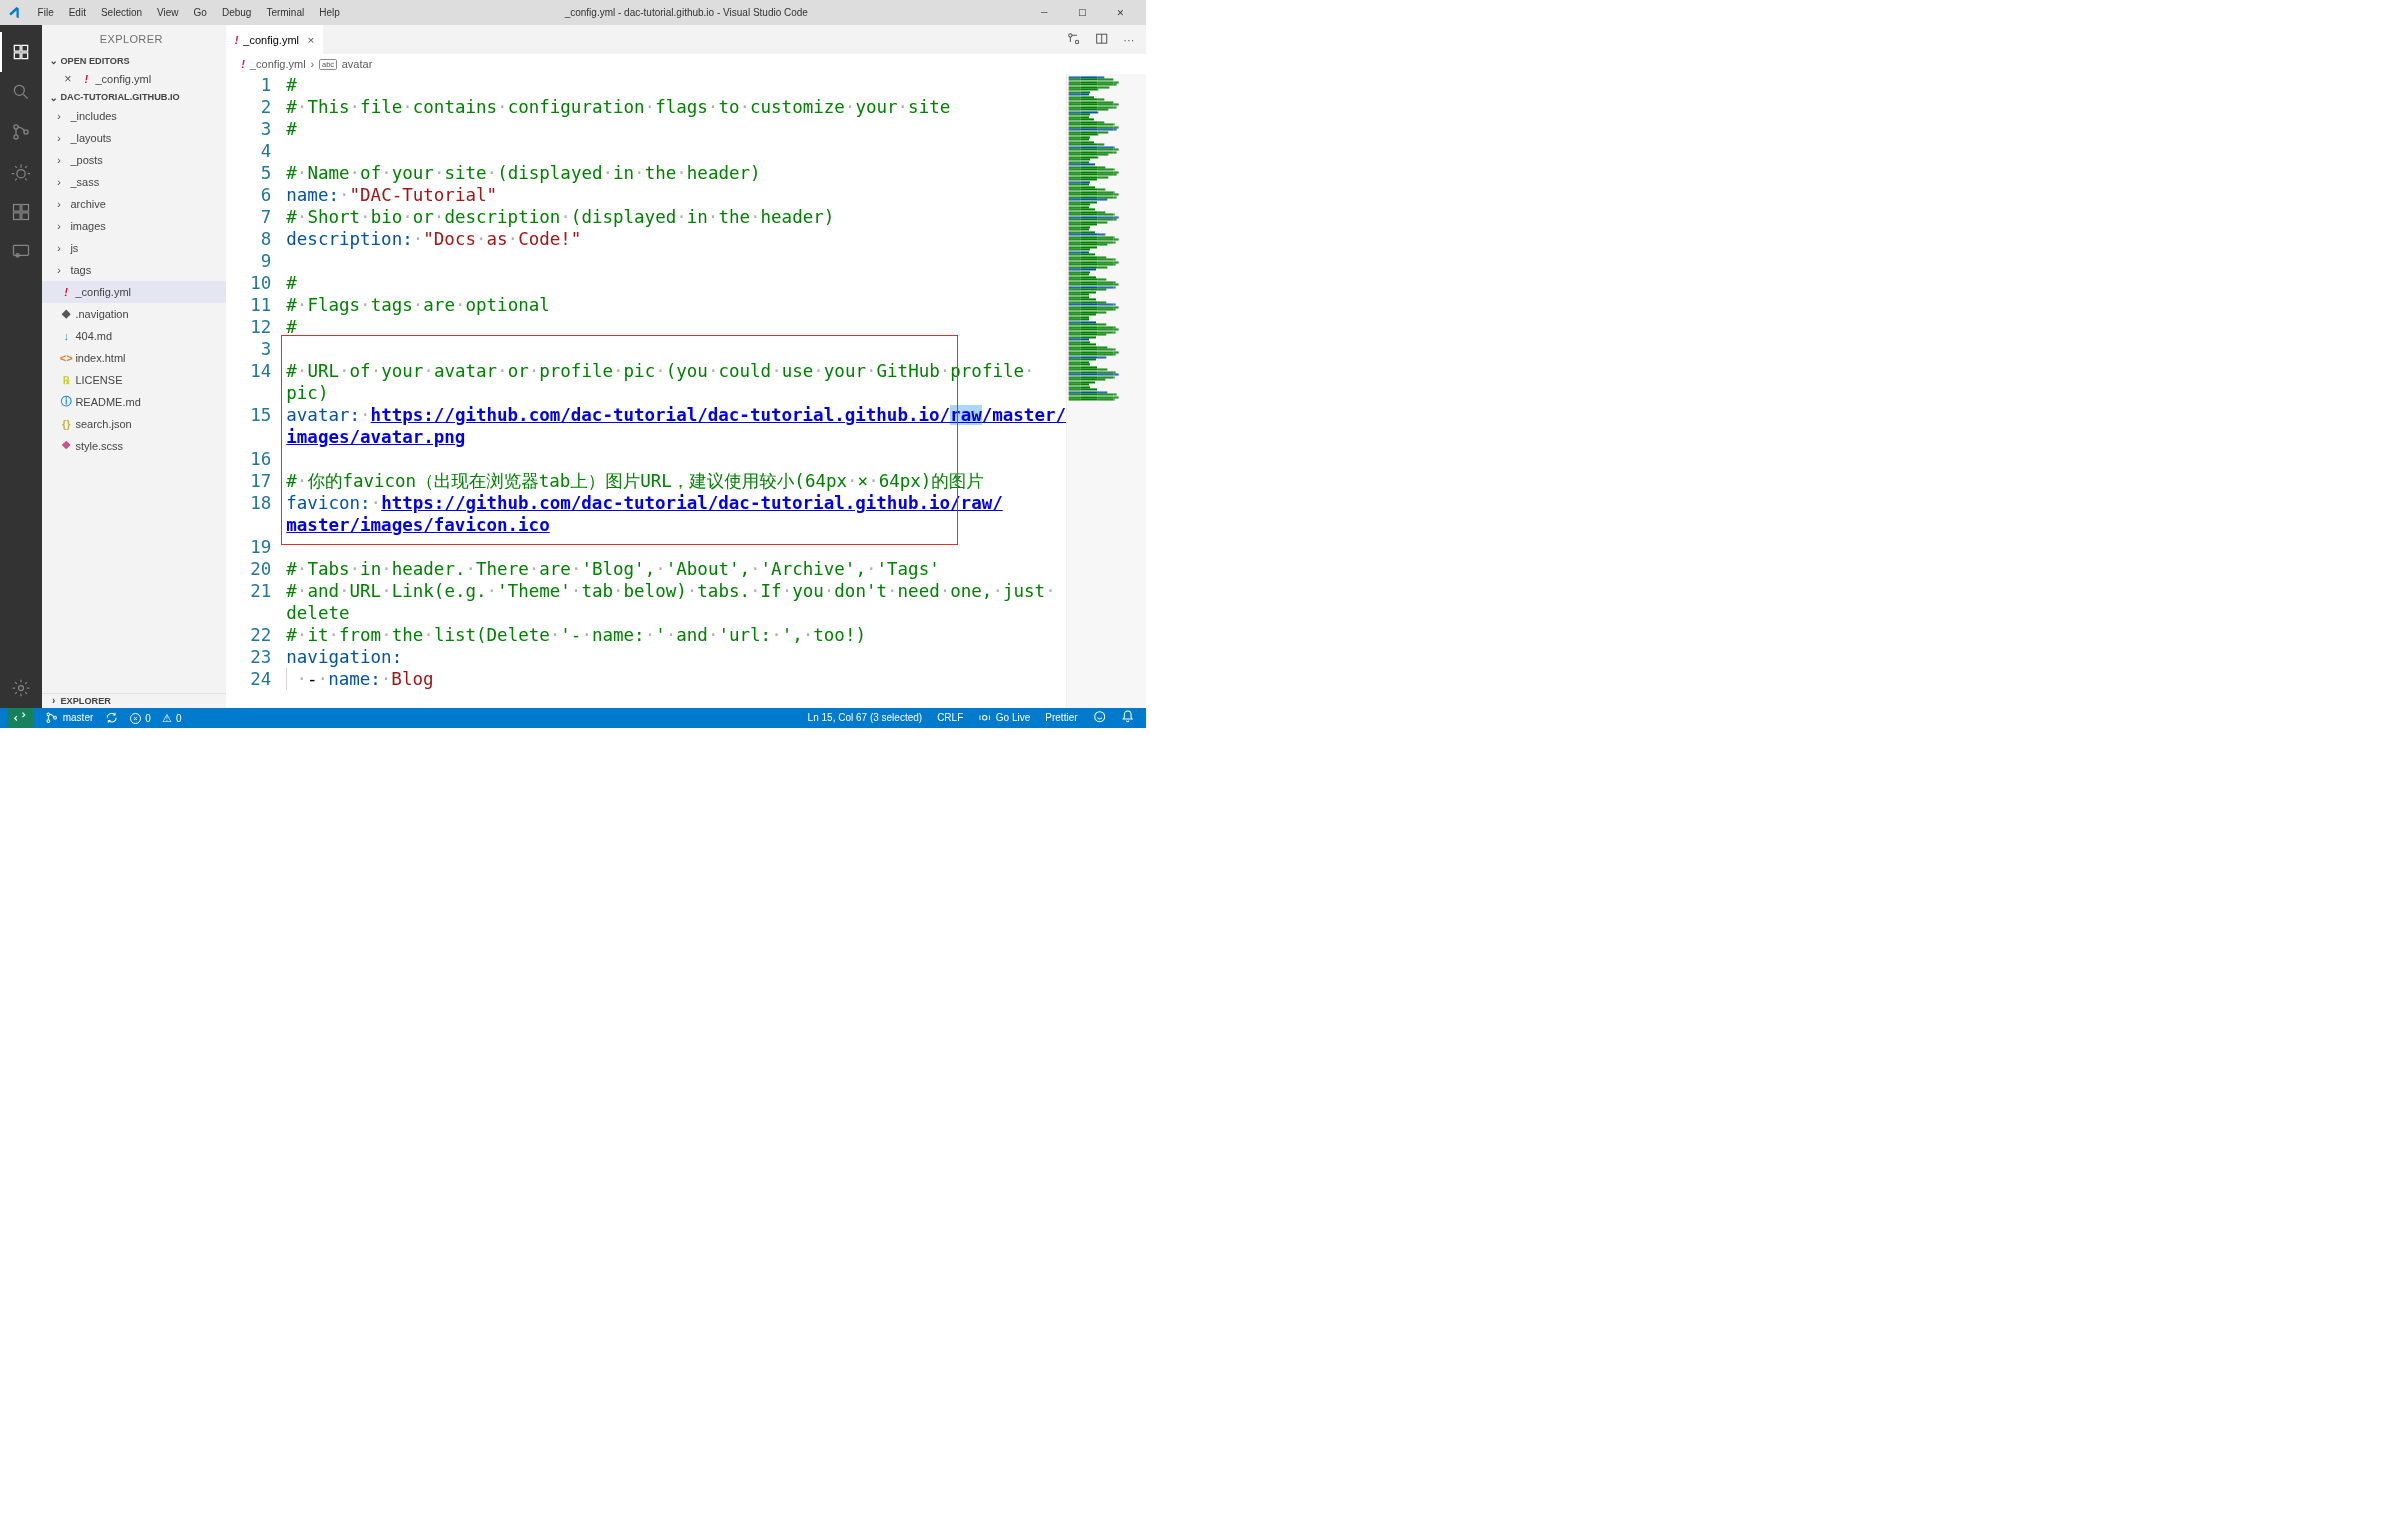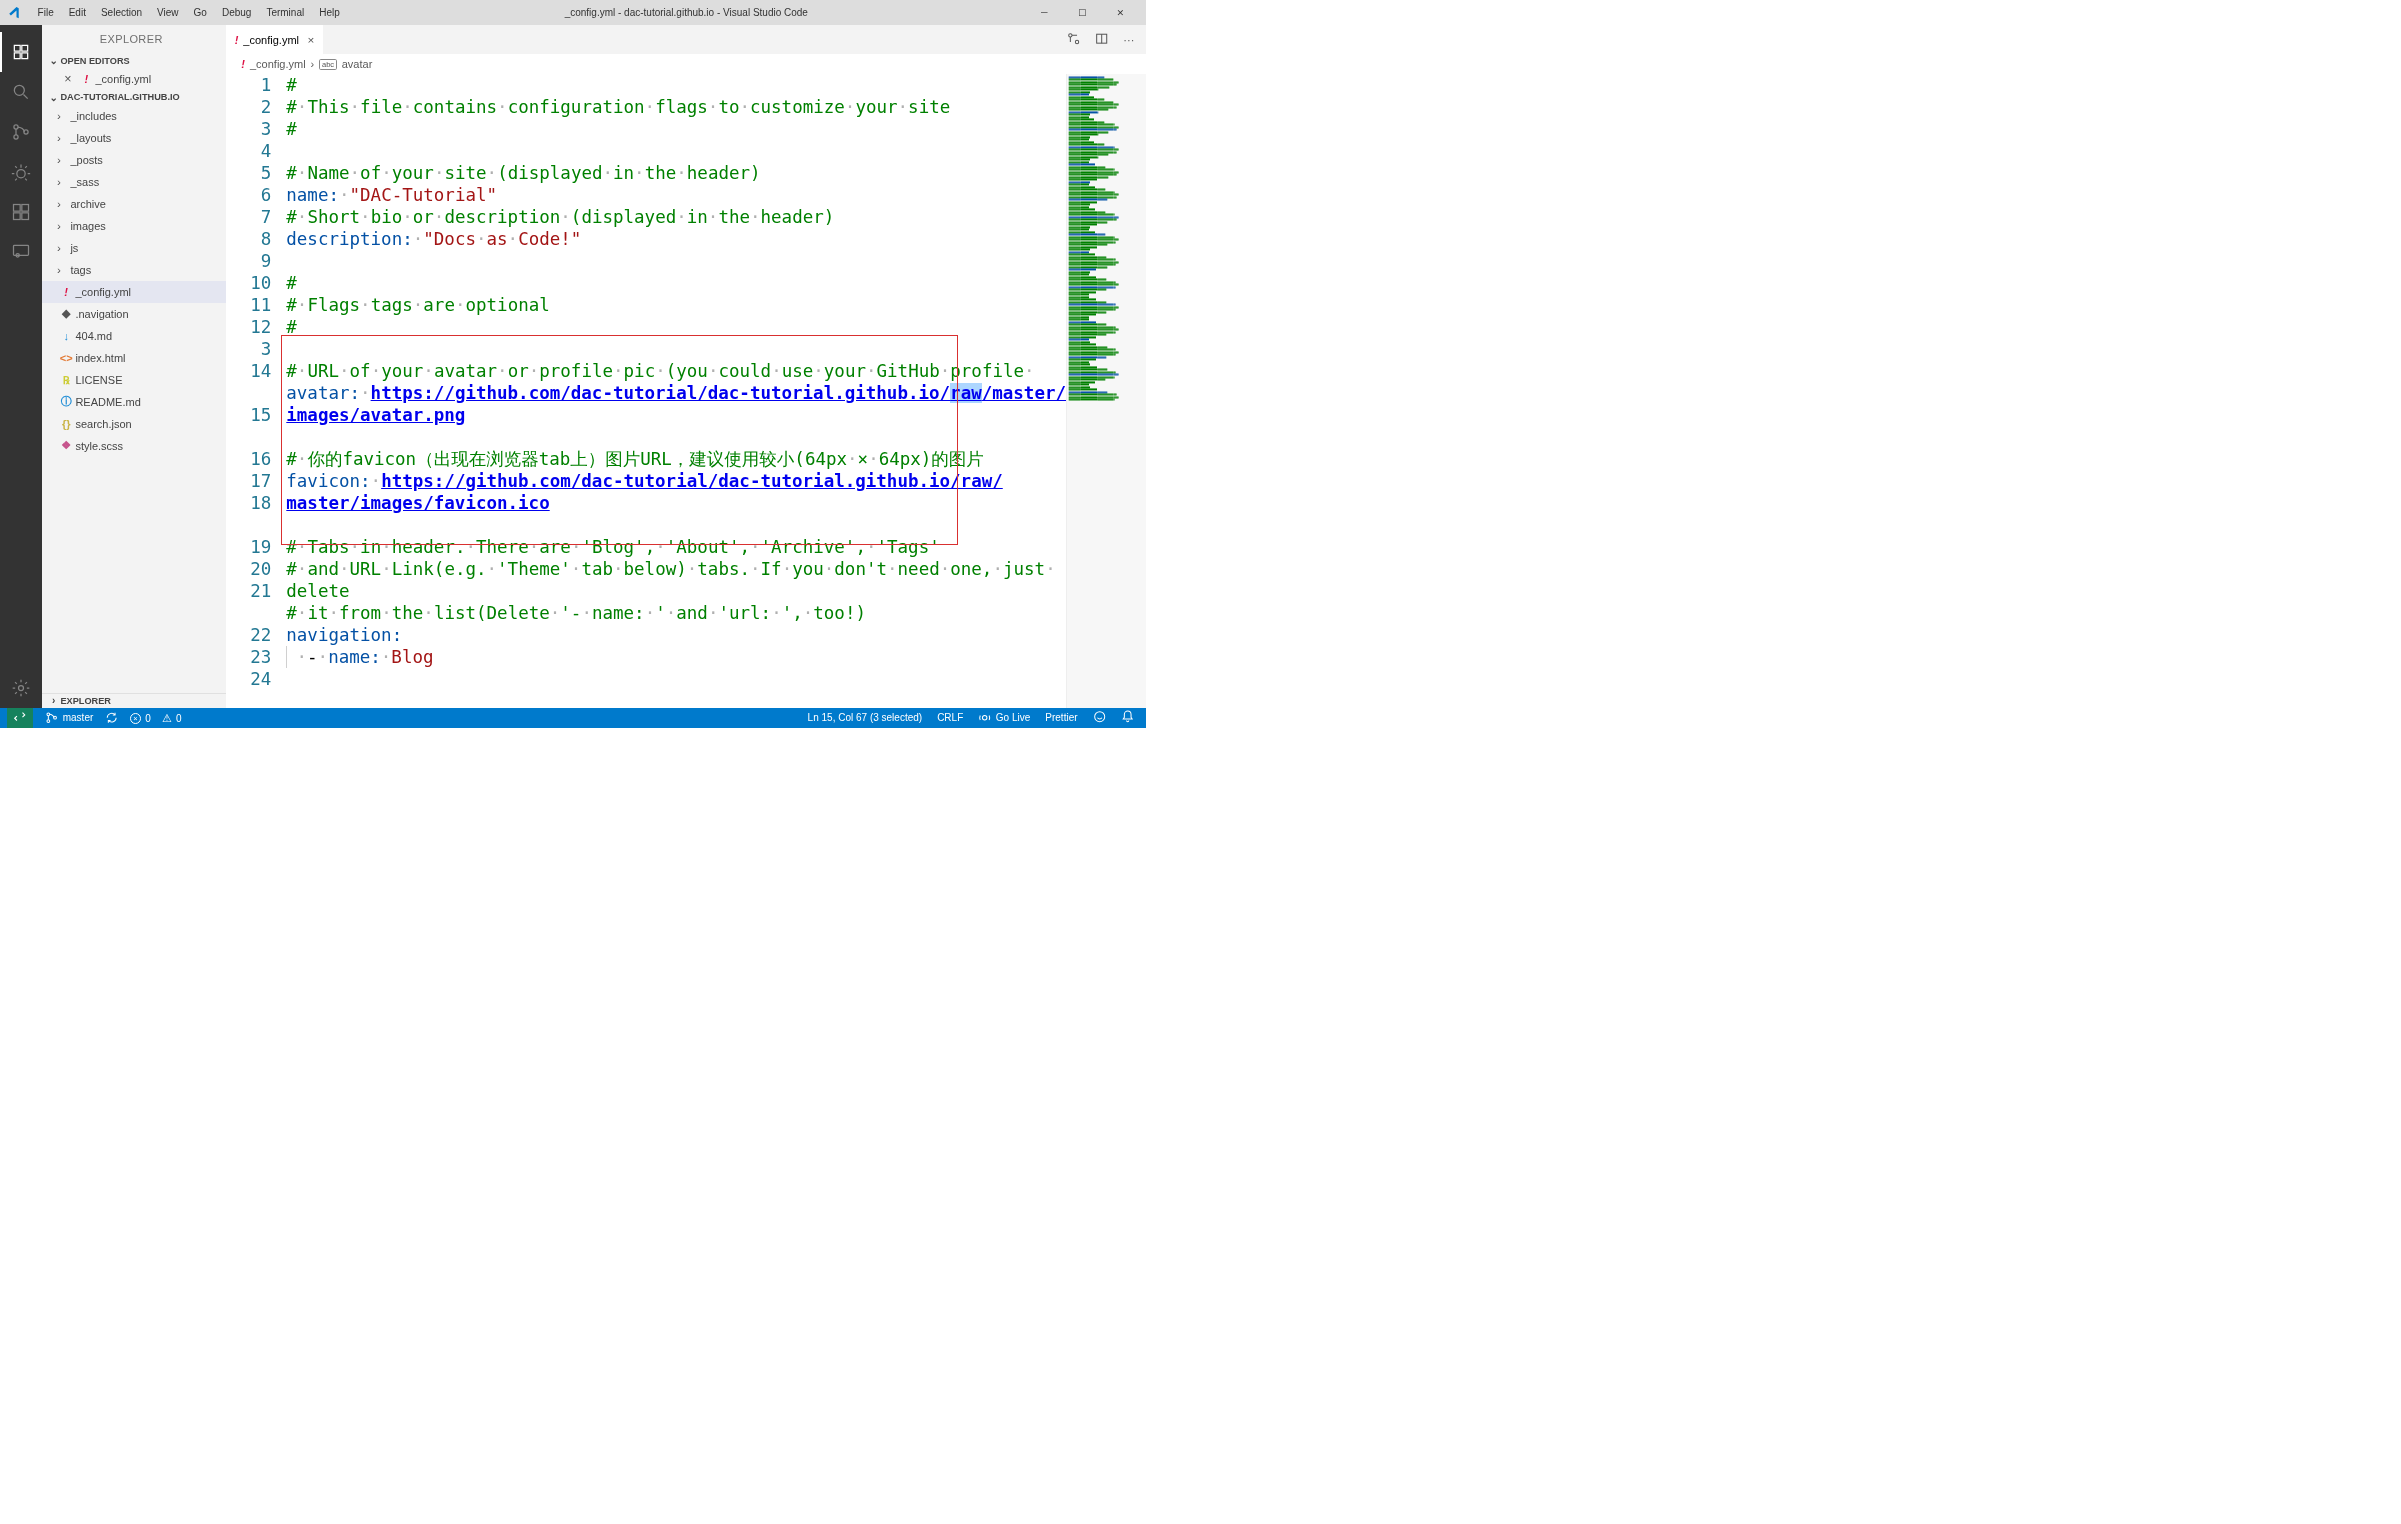--- a/index.html
+++ b/index.html
@@ -305,20 +305,21 @@
           <div class="line"><span class="cm-comment">#</span><span class="cm-ws">·</span><span class="cm-comment">Name</span><span class="cm-ws">·</span><span class="cm-comment">of</span><span class="cm-ws">·</span><span class="cm-comment">your</span><span class="cm-ws">·</span><span class="cm-comment">site</span><span class="cm-ws">·</span><span class="cm-comment">(displayed</span><span class="cm-ws">·</span><span class="cm-comment">in</span><span class="cm-ws">·</span><span class="cm-comment">the</span><span class="cm-ws">·</span><span class="cm-comment">header)</span></div>
           <div class="line"><span class="cm-key">name:</span><span class="cm-ws">·</span><span class="cm-str">"DAC-Tutorial"</span></div>
           <div class="line"><span class="cm-comment">#</span><span class="cm-ws">·</span><span class="cm-comment">Short</span><span class="cm-ws">·</span><span class="cm-comment">bio</span><span class="cm-ws">·</span><span class="cm-comment">or</span><span class="cm-ws">·</span><span class="cm-comment">description</span><span class="cm-ws">·</span><span class="cm-comment">(displayed</span><span class="cm-ws">·</span><span class="cm-comment">in</span><span class="cm-ws">·</span><span class="cm-comment">the</span><span class="cm-ws">·</span><span class="cm-comment">header)</span></div>
           <div class="line"><span class="cm-key">description:</span><span class="cm-ws">·</span><span class="cm-str">"Docs</span><span class="cm-ws">·</span><span class="cm-str">as</span><span class="cm-ws">·</span><span class="cm-str">Code!"</span></div>
           <div class="line"></div>
           <div class="line"><span class="cm-comment">#</span></div>
           <div class="line"><span class="cm-comment">#</span><span class="cm-ws">·</span><span class="cm-comment">Flags</span><span class="cm-ws">·</span><span class="cm-comment">tags</span><span class="cm-ws">·</span><span class="cm-comment">are</span><span class="cm-ws">·</span><span class="cm-comment">optional</span></div>
           <div class="line"><span class="cm-comment">#</span></div>
           <div class="line"></div>
           <div class="line"><span class="cm-comment">#</span><span class="cm-ws">·</span><span class="cm-comment">URL</span><span class="cm-ws">·</span><span class="cm-comment">of</span><span class="cm-ws">·</span><span class="cm-comment">your</span><span class="cm-ws">·</span><span class="cm-comment">avatar</span><span class="cm-ws">·</span><span class="cm-comment">or</span><span class="cm-ws">·</span><span class="cm-comment">profile</span><span class="cm-ws">·</span><span class="cm-comment">pic</span><span class="cm-ws">·</span><span class="cm-comment">(you</span><span class="cm-ws">·</span><span class="cm-comment">could</span><span class="cm-ws">·</span><span class="cm-comment">use</span><span class="cm-ws">·</span><span class="cm-comment">your</span><span class="cm-ws">·</span><span class="cm-comment">GitHub</span><span class="cm-ws">·</span><span class="cm-comment">profile</span><span class="cm-ws">·</span></div>
+          <div class="line"><span class="cm-comment">pic)</span></div>
           <div class="line"><span class="cm-key">avatar:</span><span class="cm-ws">·</span><span class="cm-link">https://github.com/dac-tutorial/dac-tutorial.github.io/</span><span class="cm-link cm-sel">raw</span><span class="cm-link">/master/</span></div>
           <div class="line"><span class="cm-link">images/avatar.png</span></div>
           <div class="line"></div>
           <div class="line"><span class="cm-comment">#</span><span class="cm-ws">·</span><span class="cm-comment">你的favicon（出现在浏览器tab上）图片URL，建议使用较小(64px</span><span class="cm-ws">·</span><span class="cm-comment">×</span><span class="cm-ws">·</span><span class="cm-comment">64px)的图片</span></div>
           <div class="line"><span class="cm-key">favicon:</span><span class="cm-ws">·</span><span class="cm-link">https://github.com/dac-tutorial/dac-tutorial.github.io/raw/</span></div>
           <div class="line"><span class="cm-link">master/images/favicon.ico</span></div>
           <div class="line"></div>
           <div class="line"><span class="cm-comment">#</span><span class="cm-ws">·</span><span class="cm-comment">Tabs</span><span class="cm-ws">·</span><span class="cm-comment">in</span><span class="cm-ws">·</span><span class="cm-comment">header.</span><span class="cm-ws">·</span><span class="cm-comment">There</span><span class="cm-ws">·</span><span class="cm-comment">are</span><span class="cm-ws">·</span><span class="cm-comment">'Blog',</span><span class="cm-ws">·</span><span class="cm-comment">'About',</span><span class="cm-ws">·</span><span class="cm-comment">'Archive',</span><span class="cm-ws">·</span><span class="cm-comment">'Tags'</span></div>
           <div class="line"><span class="cm-comment">#</span><span class="cm-ws">·</span><span class="cm-comment">and</span><span class="cm-ws">·</span><span class="cm-comment">URL</span><span class="cm-ws">·</span><span class="cm-comment">Link(e.g.</span><span class="cm-ws">·</span><span class="cm-comment">'Theme'</span><span class="cm-ws">·</span><span class="cm-comment">tab</span><span class="cm-ws">·</span><span class="cm-comment">below)</span><span class="cm-ws">·</span><span class="cm-comment">tabs.</span><span class="cm-ws">·</span><span class="cm-comment">If</span><span class="cm-ws">·</span><span class="cm-comment">you</span><span class="cm-ws">·</span><span class="cm-comment">don't</span><span class="cm-ws">·</span><span class="cm-comment">need</span><span class="cm-ws">·</span><span class="cm-comment">one,</span><span class="cm-ws">·</span><span class="cm-comment">just</span><span class="cm-ws">·</span></div>
           <div class="line"><span class="cm-comment">delete</span></div>

